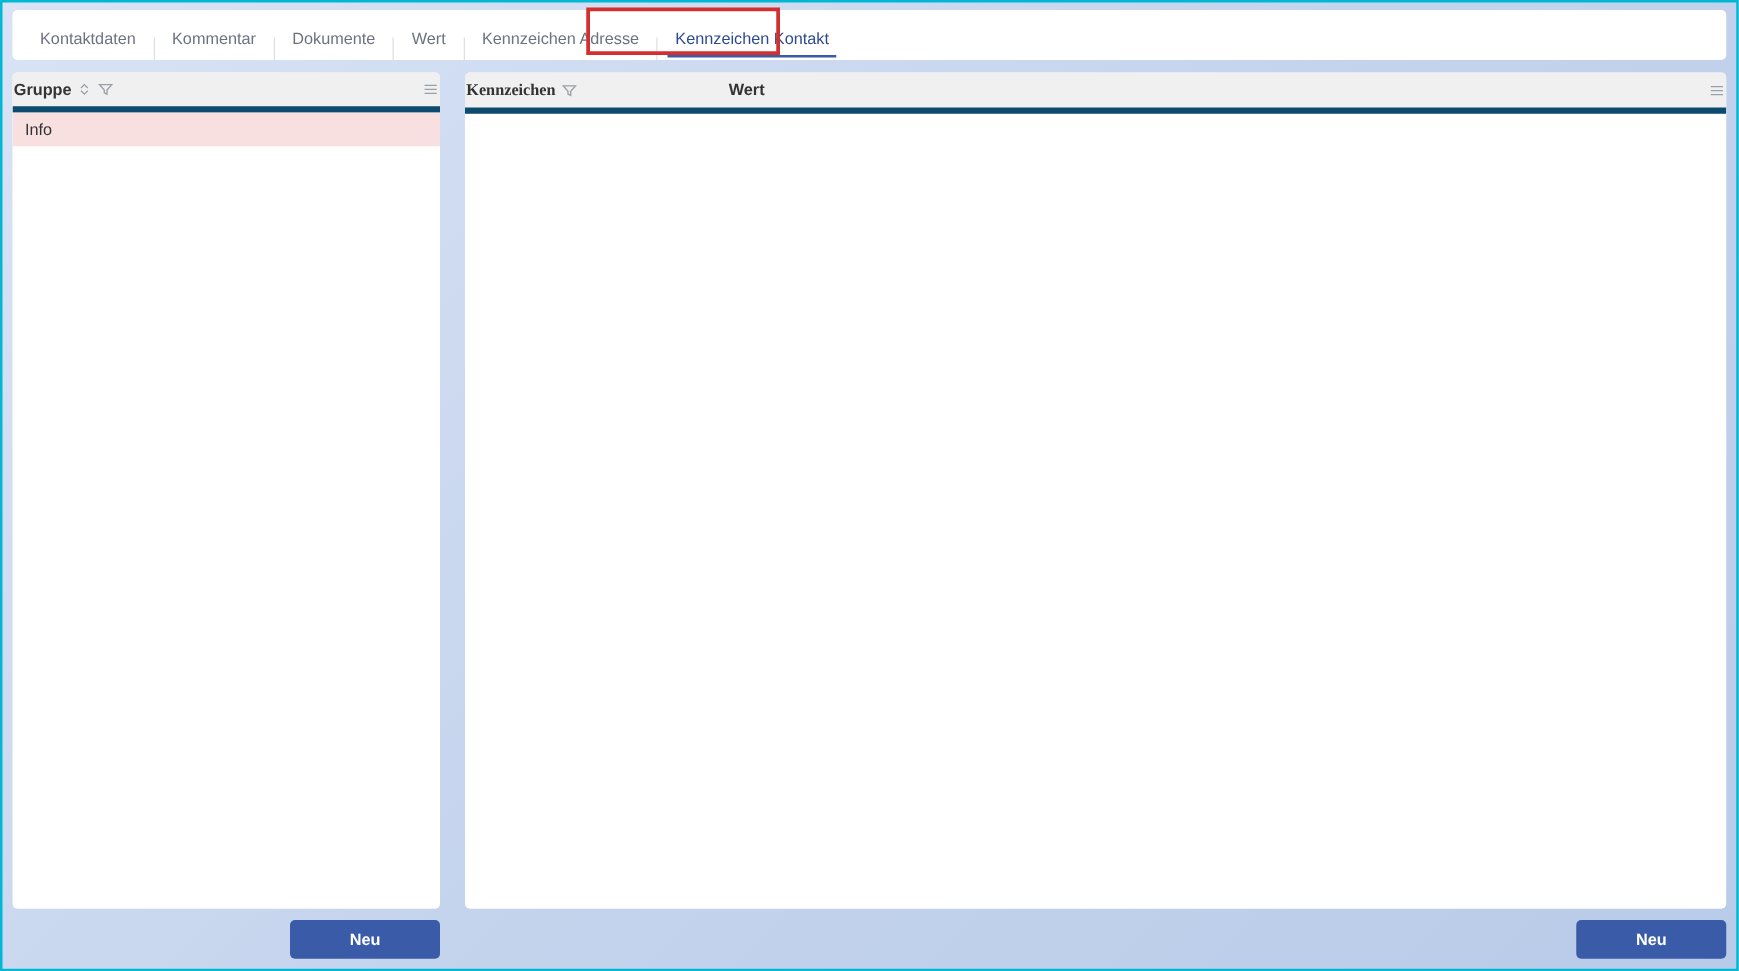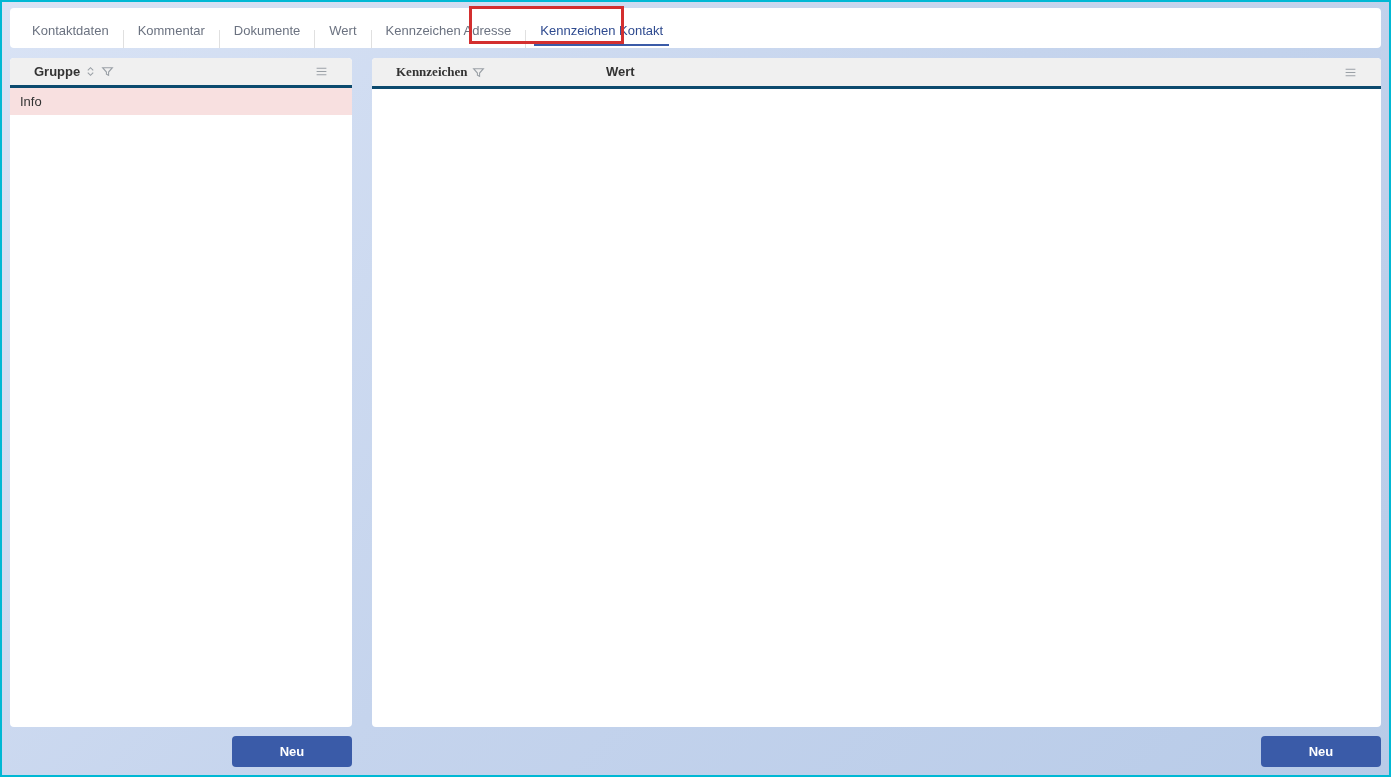--- a/index.html
+++ b/index.html
@@ -65,25 +65,25 @@
       display: flex;
       flex-direction: column;
       overflow: hidden;
     }
     .panel-left { width: 342px; flex-shrink: 0; }
     .panel-right { flex: 1; }
     .panel-header {
       background: #f0f0f0;
       display: flex;
       align-items: center;
-      padding: 6px 24px;
+      padding: 6px 1px;
       font-weight: 600;
       color: #333;
       font-size: 13px;
-      border-bottom: 3px solid #0c4a6e;
+      border-bottom: 5px solid #0c4a6e;
     }
     .panel-header .col {
       display: flex;
       align-items: center;
       gap: 4px;
     }
     .panel-header .spacer { flex: 1; }
     .icon-sort, .icon-filter, .icon-menu {
       color: #9aa0a6;
       cursor: pointer;

